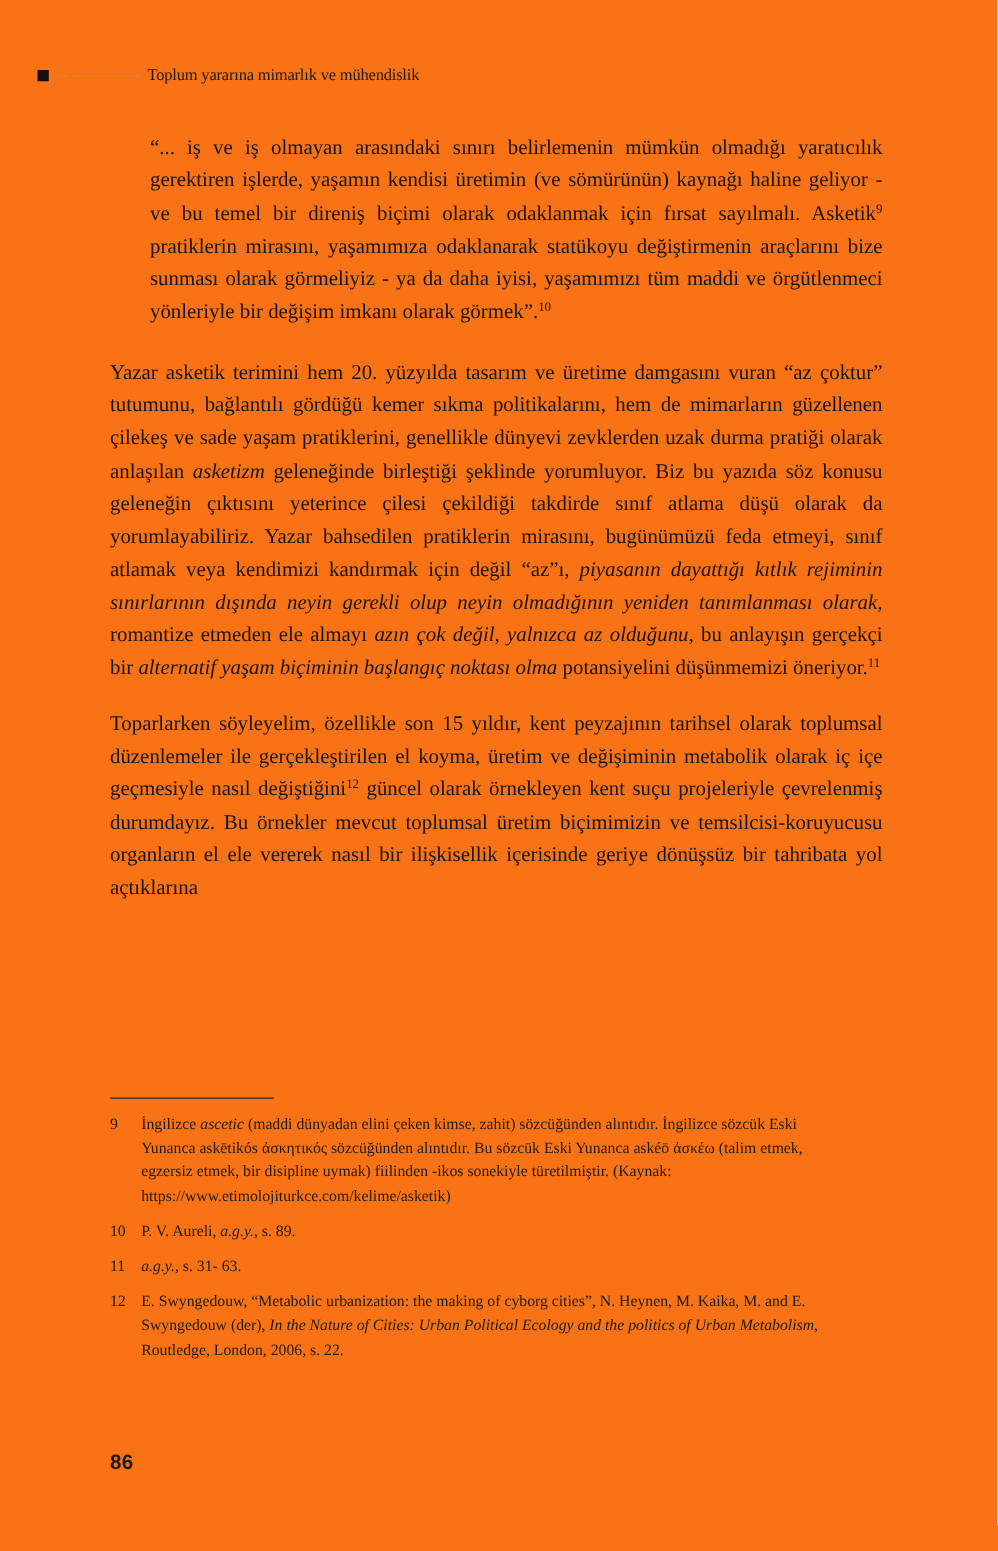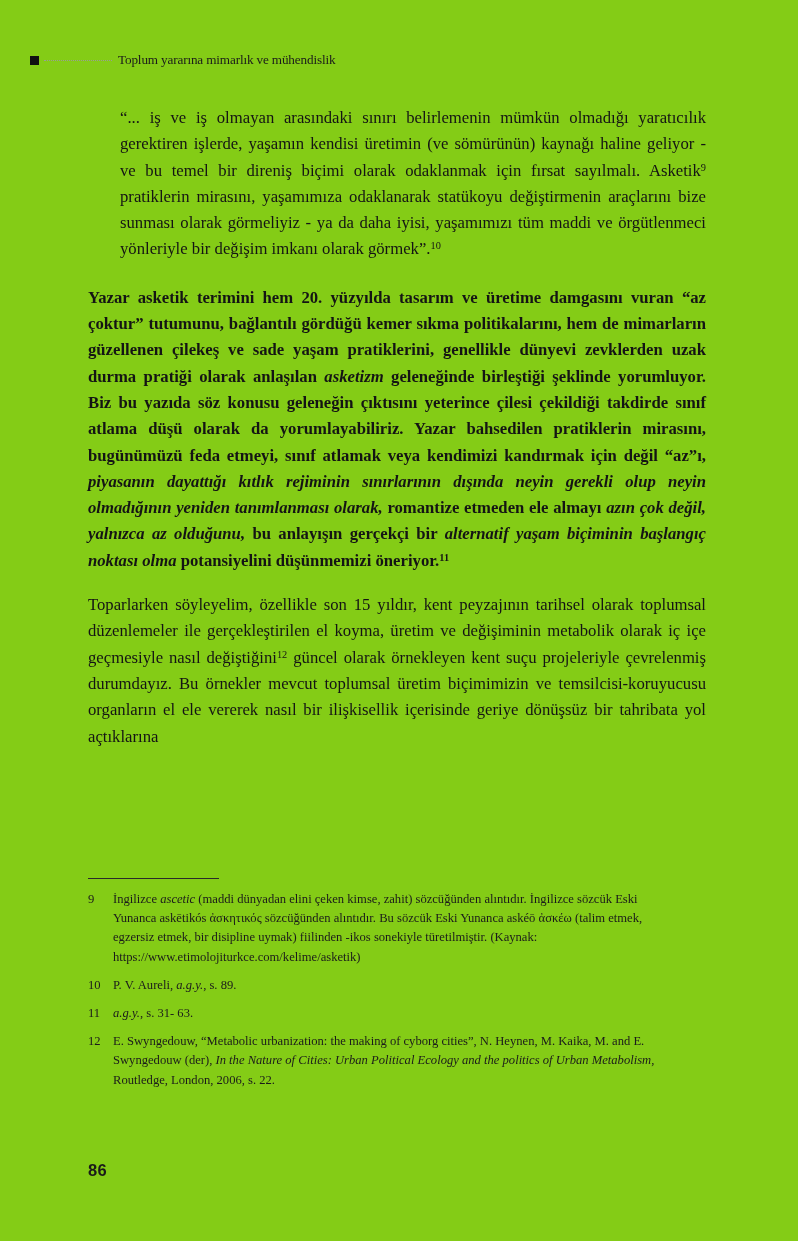--- a/index.html
+++ b/index.html
@@ -8,21 +8,21 @@
     background: #ffffff;
   }
   body {
     font-family: "Liberation Serif", "DejaVu Serif", serif;
     color: #1a1a1a;
   }
   .page {
     position: relative;
     width: 798px;
     height: 1241px;
-    background: #84cc16;
+    background: #f97316;
     overflow: hidden;
     box-sizing: border-box;
   }
 
   
   .running-header {
     position: absolute;
     left: 30px;
     top: 52px;
     width: 700px;
@@ -74,21 +74,21 @@
   p.body-par {
     margin: 0;
     padding-top: 18px;
     font-size: 16.7px;
     line-height: 26.3px;
     text-align: justify;
     text-justify: inter-word;
     hyphens: manual;
     color: #141414;
   }
-  p.body-par.first-body { padding-top: 22px; font-weight: bold; }
+  p.body-par.first-body { padding-top: 22px; }
 
   .it { font-style: italic; }
 
   sup {
     font-size: 0.62em;
     line-height: 0;
     vertical-align: 0.52em;
   }
 
   

